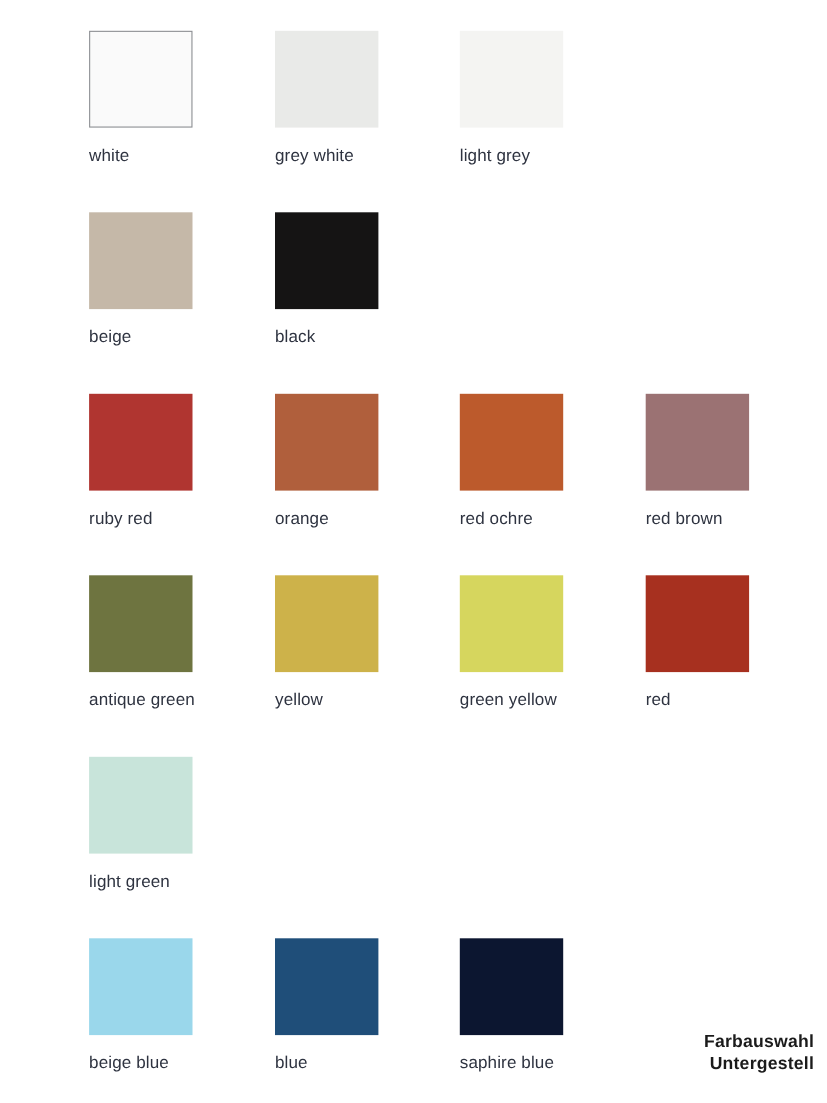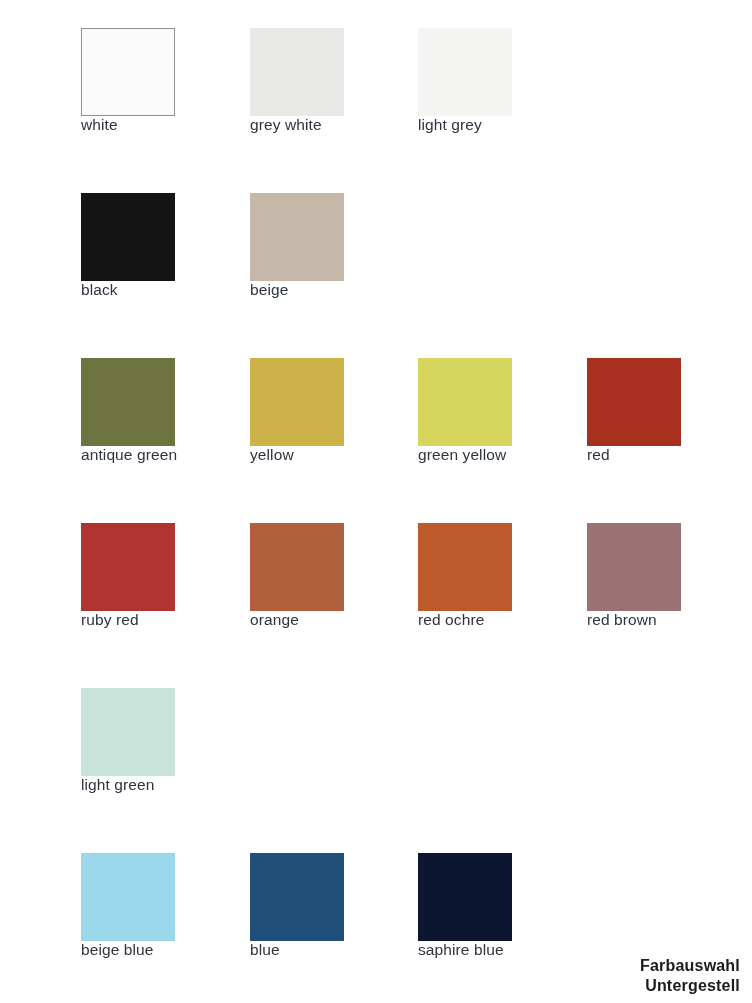--- a/index.html
+++ b/index.html
@@ -47,37 +47,38 @@
     height: 88px;
     margin-top: 28px;
     box-sizing: border-box;
   }
 
   .swatch-chip.bordered {
     border: 1px solid #8d8f93;
   }
 
   .swatch-label {
+    margin-top: 17px;
     font-size: 15.5px;
     line-height: 18px;
     letter-spacing: 0.1px;
     color: #2e3340;
     white-space: nowrap;
   }
 
   
   .swatch-row > .swatch-cell:nth-child(1) { padding-left: 81px; }
   .swatch-row > .swatch-cell:nth-child(2) { padding-left: 81px; }
   .swatch-row > .swatch-cell:nth-child(3) { padding-left: 80px; }
   .swatch-row > .swatch-cell:nth-child(4) { padding-left: 80px; }
 
   #footer-caption {
     position: absolute;
     right: 12px;
-    bottom: 7px;
+    bottom: 25px;
     text-align: right;
     font-size: 16px;
     font-weight: bold;
     line-height: 20px;
     color: #1b1b1b;
     letter-spacing: 0.2px;
   }
   #footer-caption span {
     display: block;
   }
@@ -95,63 +96,63 @@
         <div class="swatch-chip" style="background-color: rgb(233, 234, 232);"></div>
         <div class="swatch-label">grey white</div>
       </div>
       <div class="swatch-cell">
         <div class="swatch-chip" style="background-color: rgb(244, 244, 242);"></div>
         <div class="swatch-label">light grey</div>
       </div>
     </div>
     <div class="swatch-row">
       <div class="swatch-cell">
+        <div class="swatch-chip" style="background-color: rgb(197, 184, 168);"></div>
+        <div class="swatch-label">beige</div>
+      </div>
+      <div class="swatch-cell">
         <div class="swatch-chip" style="background-color: rgb(21, 20, 20);"></div>
         <div class="swatch-label">black</div>
       </div>
+      <div class="swatch-cell empty-cell"></div>
+    </div>
+    <div class="swatch-row">
       <div class="swatch-cell">
-        <div class="swatch-chip" style="background-color: rgb(197, 184, 168);"></div>
-        <div class="swatch-label">beige</div>
+        <div class="swatch-chip" style="background-color: rgb(176, 53, 48);"></div>
+        <div class="swatch-label">ruby red</div>
       </div>
-      <div class="swatch-cell empty-cell"></div>
+      <div class="swatch-cell">
+        <div class="swatch-chip" style="background-color: rgb(176, 95, 60);"></div>
+        <div class="swatch-label">orange</div>
+      </div>
+      <div class="swatch-cell">
+        <div class="swatch-chip" style="background-color: rgb(188, 90, 44);"></div>
+        <div class="swatch-label">red ochre</div>
+      </div>
+      <div class="swatch-cell">
+        <div class="swatch-chip" style="background-color: rgb(155, 114, 115);"></div>
+        <div class="swatch-label">red brown</div>
+      </div>
     </div>
     <div class="swatch-row">
       <div class="swatch-cell">
         <div class="swatch-chip" style="background-color: rgb(110, 116, 64);"></div>
         <div class="swatch-label">antique green</div>
       </div>
       <div class="swatch-cell">
         <div class="swatch-chip" style="background-color: rgb(205, 178, 74);"></div>
         <div class="swatch-label">yellow</div>
       </div>
       <div class="swatch-cell">
         <div class="swatch-chip" style="background-color: rgb(214, 214, 94);"></div>
         <div class="swatch-label">green yellow</div>
       </div>
       <div class="swatch-cell">
         <div class="swatch-chip" style="background-color: rgb(167, 48, 31);"></div>
         <div class="swatch-label">red</div>
-      </div>
-    </div>
-    <div class="swatch-row">
-      <div class="swatch-cell">
-        <div class="swatch-chip" style="background-color: rgb(176, 53, 48);"></div>
-        <div class="swatch-label">ruby red</div>
-      </div>
-      <div class="swatch-cell">
-        <div class="swatch-chip" style="background-color: rgb(176, 95, 60);"></div>
-        <div class="swatch-label">orange</div>
-      </div>
-      <div class="swatch-cell">
-        <div class="swatch-chip" style="background-color: rgb(188, 90, 44);"></div>
-        <div class="swatch-label">red ochre</div>
-      </div>
-      <div class="swatch-cell">
-        <div class="swatch-chip" style="background-color: rgb(155, 114, 115);"></div>
-        <div class="swatch-label">red brown</div>
       </div>
     </div>
     <div class="swatch-row">
       <div class="swatch-cell">
         <div class="swatch-chip" style="background-color: rgb(200, 228, 218);"></div>
         <div class="swatch-label">light green</div>
       </div>
       <div class="swatch-cell empty-cell"></div>
       <div class="swatch-cell empty-cell"></div>
     </div>

